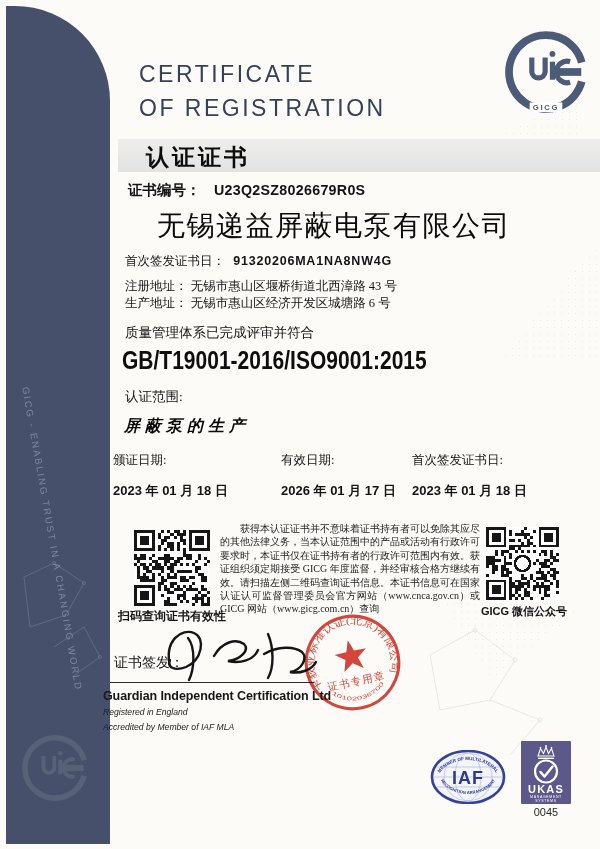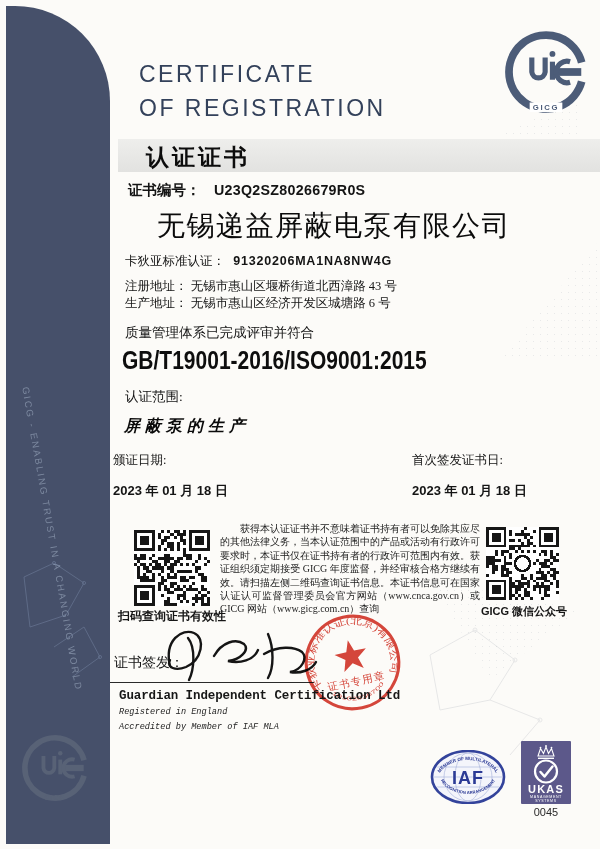--- a/index.html
+++ b/index.html
@@ -71,21 +71,21 @@
     text-align:justify;text-indent:2em;color:#1d1d1d;
   }
   .qr-right{left:486px;top:527px;width:73px;height:73px;}
   .qr-right-cap{position:absolute;left:474px;top:604px;width:100px;text-align:center;font-weight:600;font-size:11px;color:#161616;}
   
   .signlabel{position:absolute;left:114px;top:654px;font-family:"Liberation Serif", serif;font-size:14px;color:#141414;}
   .signature{position:absolute;left:156px;top:620px;width:170px;height:66px;}
   .signline{position:absolute;left:110px;top:682px;width:204px;border-top:1.5px solid #2a2a2a;}
   .stamp{position:absolute;left:302px;top:612px;width:101px;height:101px;transform:rotate(-12deg);opacity:.92;mix-blend-mode:multiply;}
   
-  .issuer{position:absolute;left:119px;top:689px;color:#171717;font-family:Liberation Mono, monospace;}
+  .issuer{position:absolute;left:103px;top:689px;color:#171717;}
   .issuer .name{font-weight:bold;font-size:12.5px;letter-spacing:-.1px;}
   .issuer .line{font-style:italic;font-size:8.6px;line-height:10.6px;margin-top:4px;color:#222;}
   
   .iaf{position:absolute;left:429px;top:750px;width:78px;height:54px;}
   .ukas{position:absolute;left:521px;top:741px;width:50px;height:63px;}
   .ukas-num{position:absolute;left:521px;top:806px;width:50px;text-align:center;font-size:11px;color:#2a2a2a;}
   
   .dots{position:absolute;background-image:radial-gradient(#9aa2ae .8px, transparent .9px);background-size:7px 7px;opacity:.2;}
   .dots-a{left:440px;top:95px;width:140px;height:70px;clip-path:polygon(100% 0,0 100%,100% 100%);}
   .dots-b{left:488px;top:240px;width:112px;height:120px;clip-path:polygon(100% 0,10% 100%,100% 100%);}
@@ -152,41 +152,45 @@
   </div>
 
   <div class="row certnum">
     <span>证书编号：</span>
     <span class="val">U23Q2SZ8026679R0S</span>
   </div>
 
   <div class="row company">无锡递益屏蔽电泵有限公司</div>
 
   <div class="row credit">
-    <span>卡狄亚标准认证：</span>
+    <span>首次签发证书日：</span>
     <span class="val">91320206MA1NA8NW4G</span>
   </div>
 
   <div class="row addr1">
     <span>注册地址：</span>
     <span>无锡市惠山区堰桥街道北西漳路 43 号</span>
   </div>
   <div class="row addr2">
     <span>生产地址：</span>
     <span>无锡市惠山区经济开发区城塘路 6 号</span>
   </div>
 
   <div class="row conformity">质量管理体系已完成评审并符合</div>
   <div class="row standard">GB/T19001-2016/ISO9001:2015</div>
   <div class="row scopelabel">认证范围:</div>
   <div class="row scope">屏蔽泵的生产</div>
 
   <div class="datecol d1">
     <div class="lbl">颁证日期:</div>
     <div class="val">2023 年 01 月 18 日</div>
+  </div>
+  <div class="datecol d2">
+    <div class="lbl">有效日期:</div>
+    <div class="val">2026 年 01 月 17 日</div>
   </div>
   <div class="datecol d3">
     <div class="lbl">首次签发证书日:</div>
     <div class="val">2023 年 01 月 18 日</div>
   </div>
 
   <svg class="qr qr-left" viewBox="0 0 25 25">
       <rect width="25" height="25" fill="#fff"></rect>
       <g fill="#161616">
         <rect x="9" y="0" width="1" height="1"></rect>

